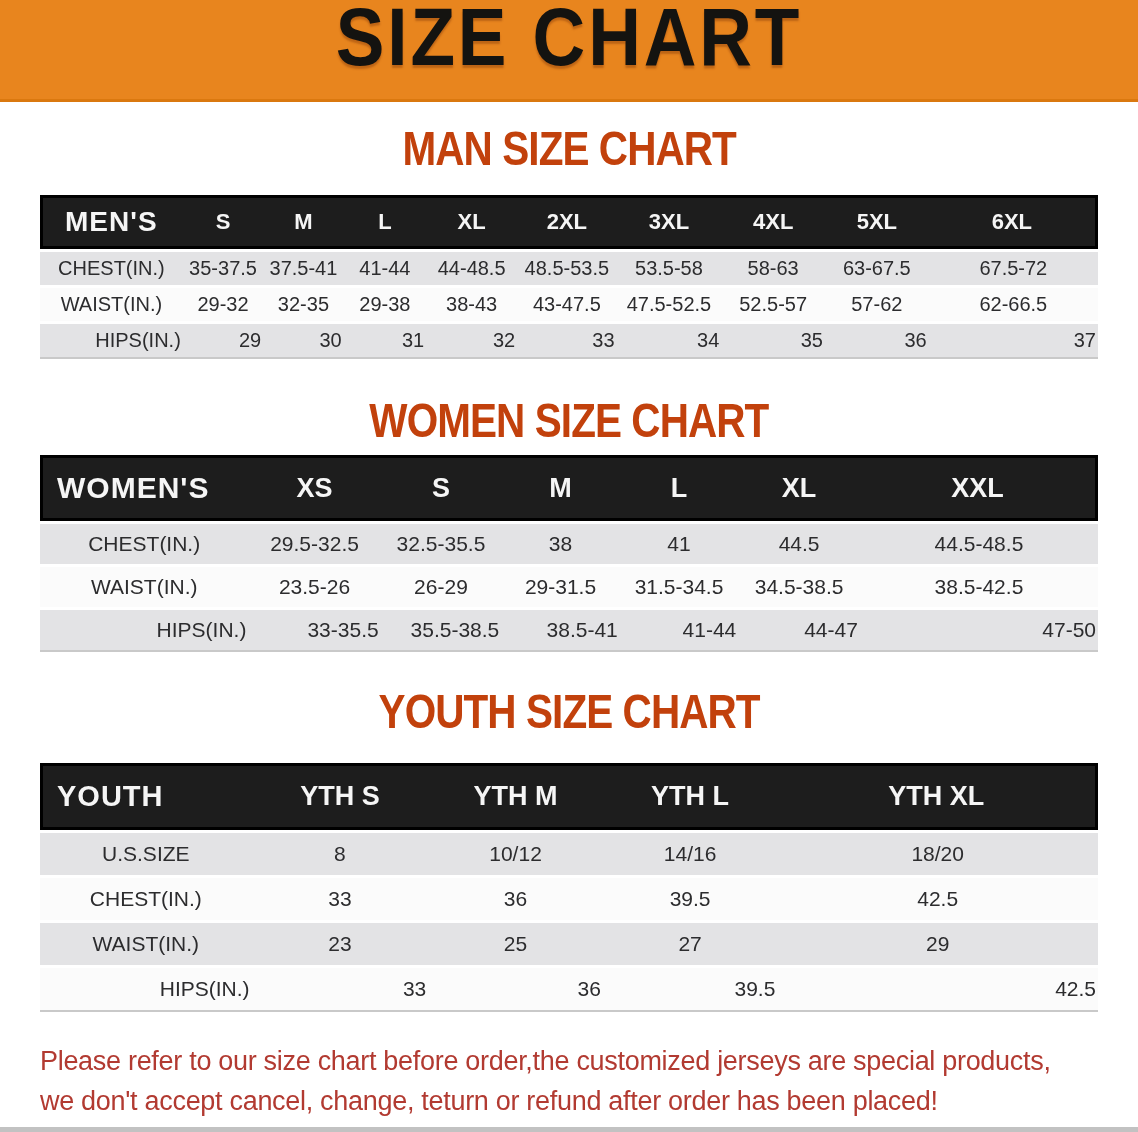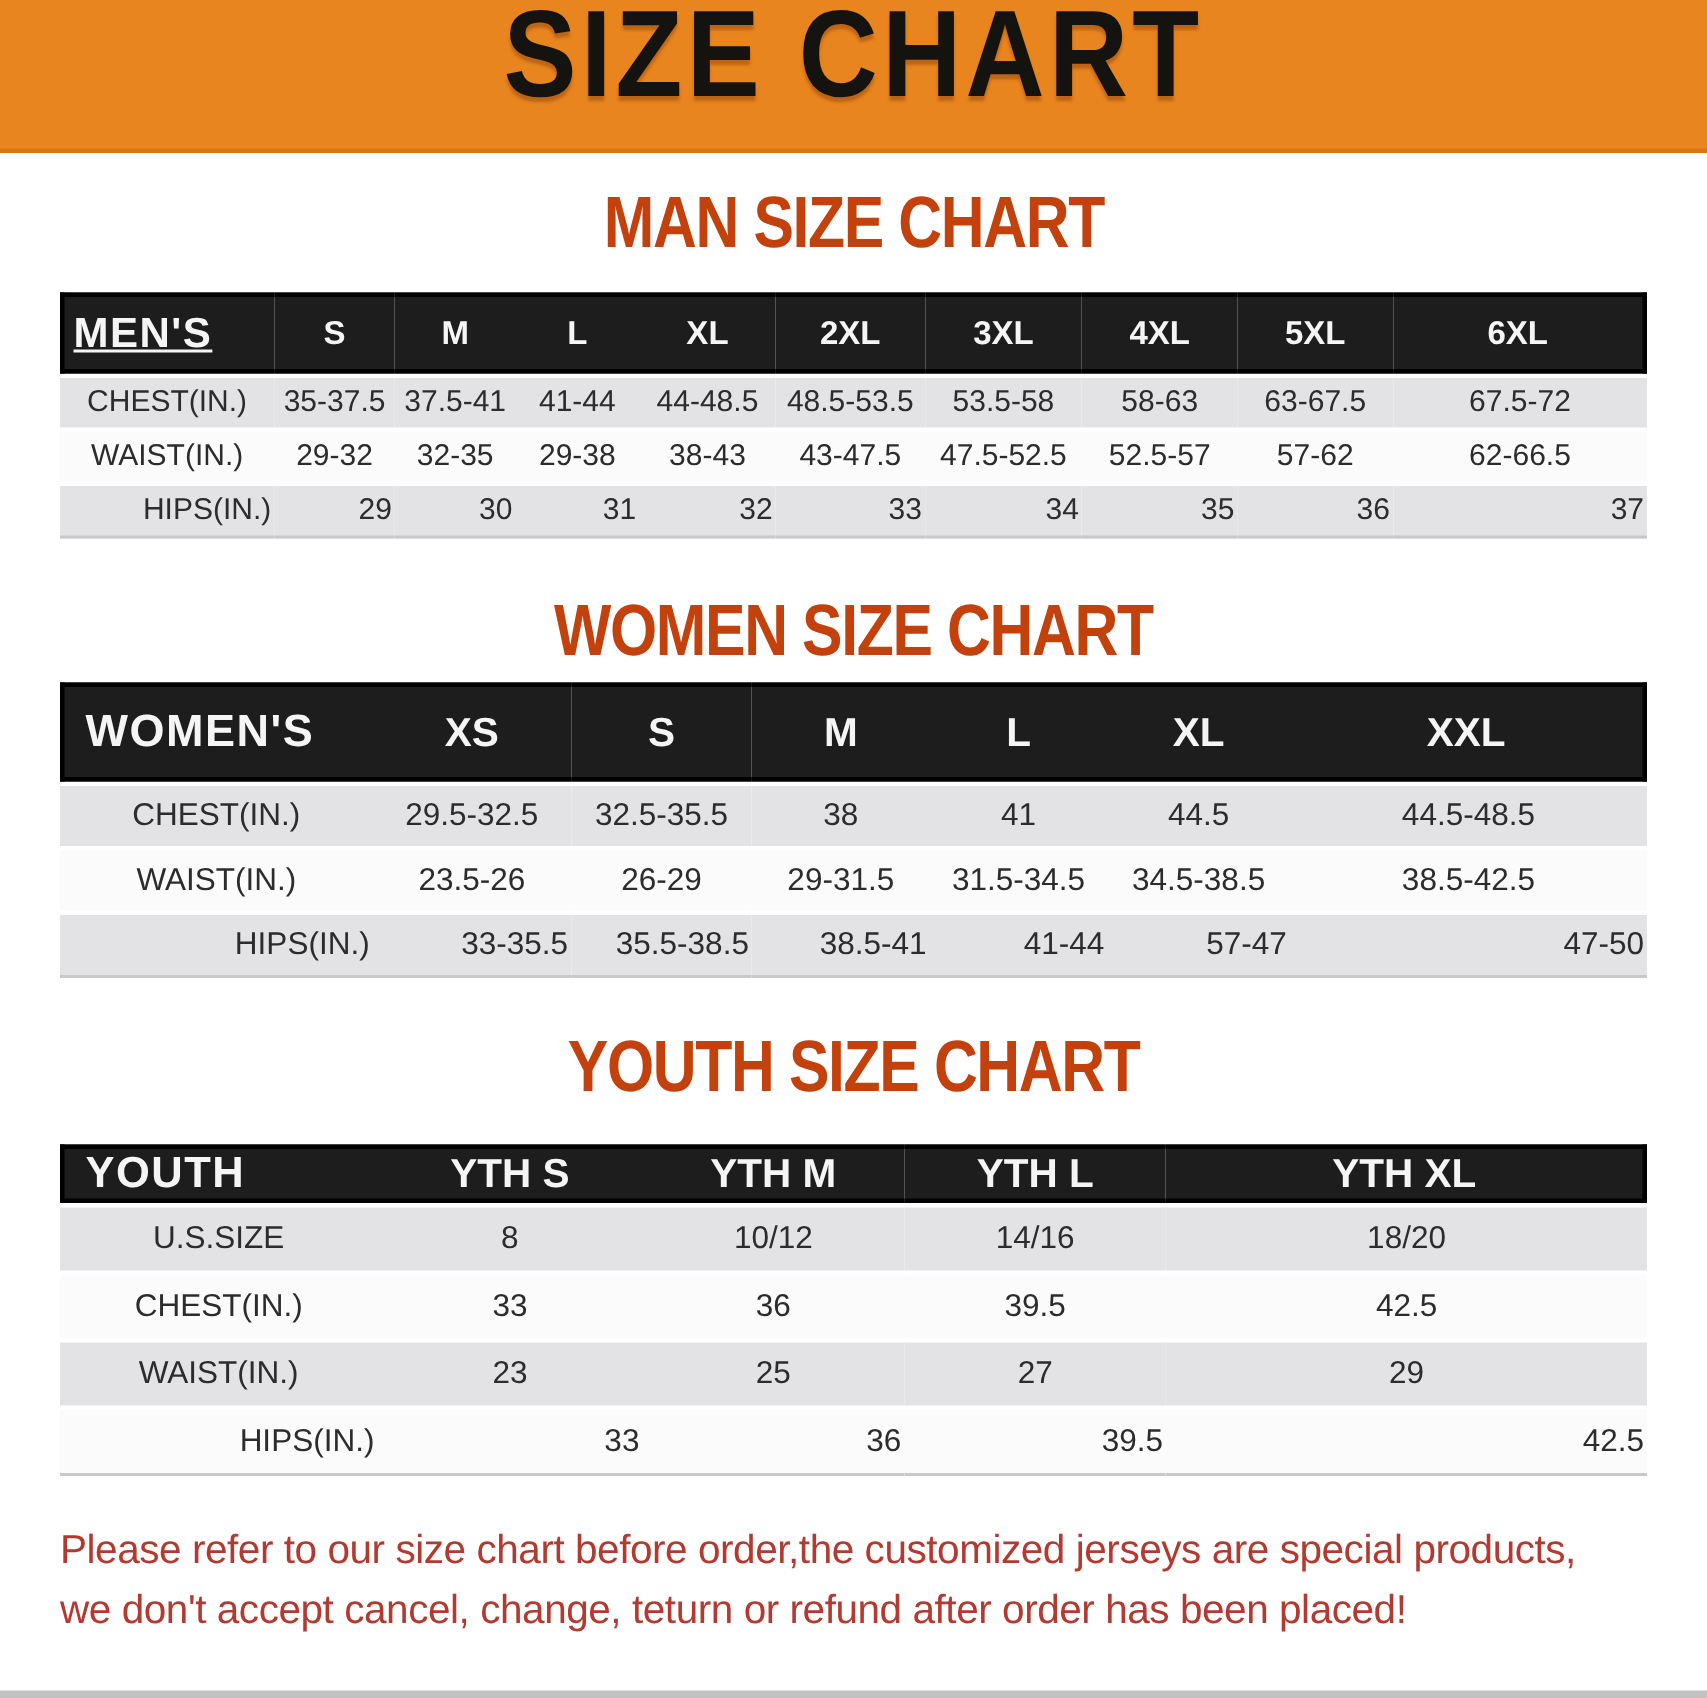--- a/index.html
+++ b/index.html
@@ -56,39 +56,39 @@
   table.size-table tbody td {
     text-align: center; font-weight: normal;
     color: #2c2c2e; white-space: nowrap;
   }
   table.size-table tbody tr:nth-child(odd)  > * { background: #E3E3E5; }
   table.size-table tbody tr:nth-child(even) > * { background: #FBFBFB; }
   table.size-table tbody tr:last-child > * { border-bottom: 2px solid #c9c9c9; text-align: right; }
 
   
   .tbl-men thead th { font-size: 22px; padding: 8px 2px; }
-  .tbl-men thead th.corner { font-size: 28px; padding-left: 6px; letter-spacing: 1px; text-decoration: underline; }
+  .tbl-men thead th.corner { font-size: 28px; padding-left: 22px; letter-spacing: 1px; }
   .tbl-men tbody th, .tbl-men tbody td { font-size: 20px; padding: 5px 2px; }
   .tbl-men thead th:nth-child(1){width:13.5%} .tbl-men thead th:nth-child(2){width:7.6%}
   .tbl-men thead th:nth-child(3){width:7.6%}  .tbl-men thead th:nth-child(4){width:7.8%}
   .tbl-men thead th:nth-child(5){width:8.6%}  .tbl-men thead th:nth-child(6){width:9.4%}
   .tbl-men thead th:nth-child(7){width:9.9%}  .tbl-men thead th:nth-child(8){width:9.8%}
   .tbl-men thead th:nth-child(9){width:9.8%}  .tbl-men thead th:nth-child(10){width:16%}
 
   
   .tbl-women thead th { font-size: 27px; padding: 13px 2px; }
   .tbl-women thead th.corner { font-size: 30px; padding-left: 14px; letter-spacing: 1px; }
   .tbl-women tbody th, .tbl-women tbody td { font-size: 21px; padding: 8px 2px; }
   .tbl-women thead th:nth-child(1){width:19.7%} .tbl-women thead th:nth-child(2){width:12.5%}
   .tbl-women thead th:nth-child(3){width:11.4%} .tbl-women thead th:nth-child(4){width:11.2%}
   .tbl-women thead th:nth-child(5){width:11.2%} .tbl-women thead th:nth-child(6){width:11.5%}
   .tbl-women thead th:nth-child(7){width:22.5%}
 
   
-  .tbl-youth thead th { font-size: 27px; padding: 0 2px; margin-left: 32px; }
+  .tbl-youth thead th { font-size: 27px; padding: 14px 2px; margin-left: 32px; }
   .tbl-youth thead th.corner { font-size: 29px; padding-left: 14px; letter-spacing: 1px; }
   .tbl-youth tbody th, .tbl-youth tbody td { font-size: 21px; padding: 9px 2px; }
   .tbl-youth thead th:nth-child(1){width:20%}   .tbl-youth thead th:nth-child(2){width:16.7%}
   .tbl-youth thead th:nth-child(3){width:16.5%} .tbl-youth thead th:nth-child(4){width:16.5%}
   .tbl-youth thead th:nth-child(5){width:30.3%}
 
   
   .disclaimer {
     margin: 26px 40px 0 40px;
     color: #B23A31;
@@ -196,21 +196,21 @@
         <td>31.5-34.5</td>
         <td>34.5-38.5</td>
         <td>38.5-42.5</td>
       </tr>
       <tr>
         <th class="rowlabel">HIPS(IN.)</th>
         <td>33-35.5</td>
         <td>35.5-38.5</td>
         <td>38.5-41</td>
         <td>41-44</td>
-        <td>57-47</td>
+        <td>44-47</td>
         <td>47-50</td>
       </tr>
     </tbody>
 </table>
 
 <h2 class="section-heading hd-youth"><span>YOUTH SIZE CHART</span></h2>
 <table class="size-table tbl-youth">
   <thead>
       <tr>
         <th class="corner">YOUTH</th>

